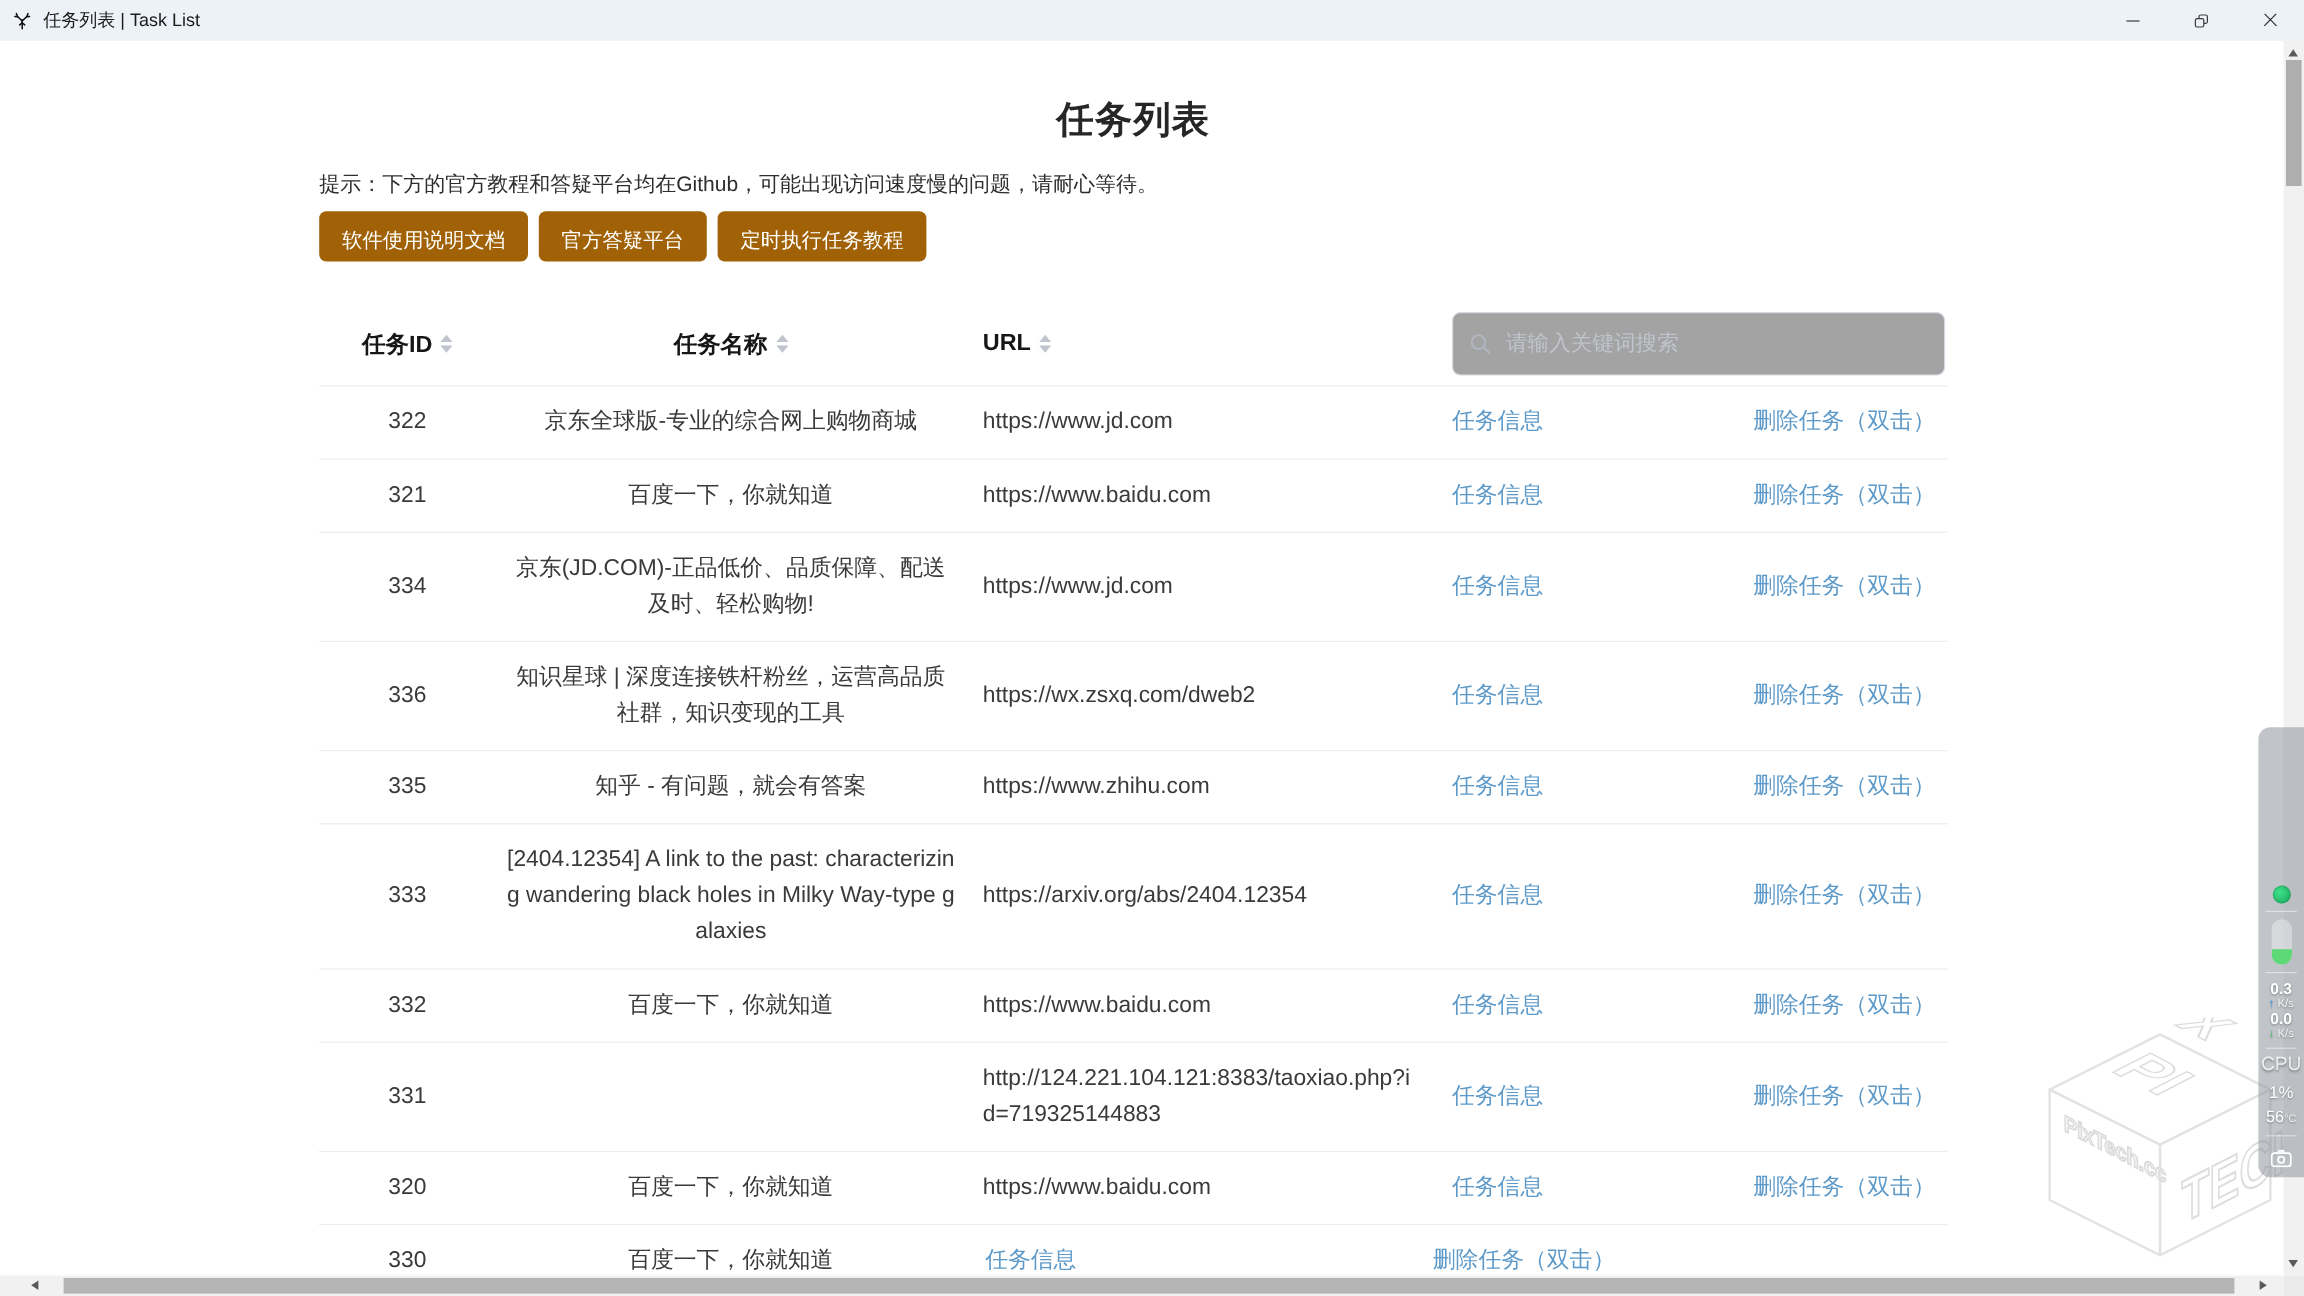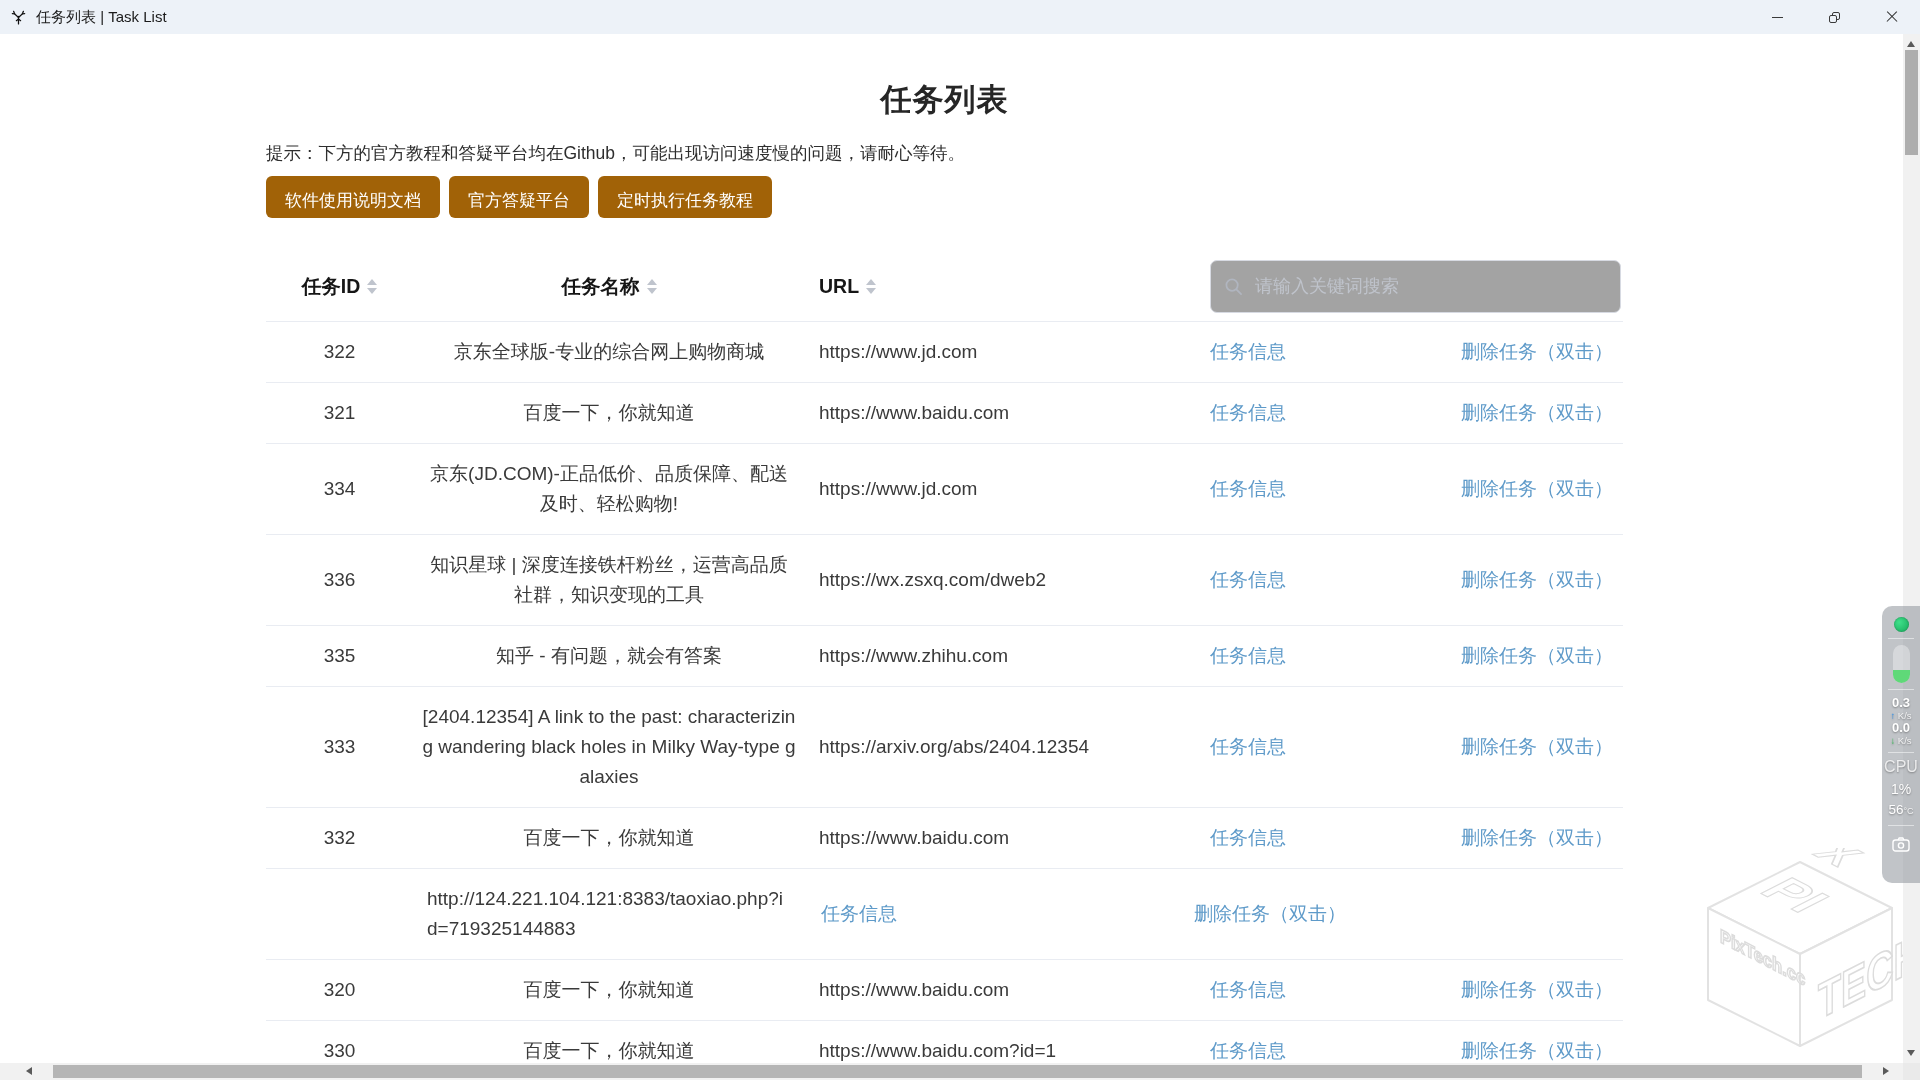--- a/index.html
+++ b/index.html
@@ -70,24 +70,24 @@
   .vscroll .thumb { position:absolute; top:16px; left:2px; width:13px; height:105px; background:#aeaeae; }
   .hscroll { position:absolute; left:0; bottom:0; width:1903px; height:17px; background:#f1f1f1; z-index:5; }
   .hscroll .arrow-left { position:absolute; left:26px; top:4px; width:0; height:0;
     border-top:4.5px solid transparent; border-bottom:4.5px solid transparent; border-right:6px solid #5a5a5a; }
   .hscroll .arrow-right { position:absolute; right:14px; top:4px; width:0; height:0;
     border-top:4.5px solid transparent; border-bottom:4.5px solid transparent; border-left:6px solid #5a5a5a; }
   .hscroll .thumb { position:absolute; left:53px; top:2px; width:1809px; height:13px; background:#b5b5b5; }
   .scroll-corner { position:absolute; right:0; bottom:0; width:17px; height:17px; background:#eaeaea; z-index:5; }
 
   
-  .monitor { position:absolute; top:606px; right:0; width:38px; height:277px; z-index:10;
+  .monitor { position:absolute; top:606px; right:0; width:38px; height:375px; z-index:10;
     background:rgba(142,147,154,0.55); border-radius:10px 0 0 10px;
     display:flex; flex-direction:column; align-items:center; padding:9px 0 8px;
-    color:#fff; text-shadow:0 1px 2px rgba(0,0,0,0.35); }
+    color:#fff; text-shadow:0 1px 2px rgba(0,0,0,0.35);justify-content:flex-end; }
   .monitor .divider { width:26px; height:1px; background:rgba(255,255,255,0.5); margin:6px 0; flex:none; }
   .dot { width:15px; height:15px; border-radius:50%; margin-top:2px;
     background:radial-gradient(circle at 35% 35%, #3fe08a, #17a85a); box-shadow:inset 0 0 2px rgba(0,0,0,0.3); }
   .gauge { width:17px; height:38px; border-radius:9px; background:rgba(255,255,255,0.35);
     position:relative; overflow:hidden; }
   .gauge .fill { position:absolute; bottom:0; left:0; width:100%; height:34%; background:#5fd978; }
   .net-val { font-size:13px; font-weight:bold; line-height:14px; }
   .net-unit { font-size:9.5px; line-height:11px; color:rgba(255,255,255,0.85); }
   .up-arrow { color:#2f8fe8; font-weight:bold; }
   .down-arrow { color:#3dbb5a; font-weight:bold; }
@@ -222,36 +222,36 @@
           <div class="td td-del"><a class="link">删除任务（双击）</a></div>
         </div>
         <div class="tr">
           <div class="td td-id">332</div>
           <div class="td td-name">百度一下，你就知道</div>
           <div class="td td-url">https://www.baidu.com</div>
           <div class="td td-info"><a class="link">任务信息</a></div>
           <div class="td td-del"><a class="link">删除任务（双击）</a></div>
         </div>
         <div class="tr">
+          <div class="td td-id">331</div>
           <div class="td td-name"></div>
           <div class="td td-url">http://124.221.104.121:8383/taoxiao.php?id=719325144883</div>
           <div class="td td-info"><a class="link">任务信息</a></div>
           <div class="td td-del"><a class="link">删除任务（双击）</a></div>
         </div>
         <div class="tr">
           <div class="td td-id">320</div>
           <div class="td td-name">百度一下，你就知道</div>
           <div class="td td-url">https://www.baidu.com</div>
           <div class="td td-info"><a class="link">任务信息</a></div>
           <div class="td td-del"><a class="link">删除任务（双击）</a></div>
         </div>
         <div class="tr">
           <div class="td td-id">330</div>
           <div class="td td-name">百度一下，你就知道</div>
-          <div class="td td-url">https://www.baidu.com?id=1</div>
           <div class="td td-info"><a class="link">任务信息</a></div>
           <div class="td td-del"><a class="link">删除任务（双击）</a></div>
         </div>
       </div>
     </div>
   </div>
 
   <svg class="watermark" width="240" height="232" viewBox="0 0 240 232">
     <g fill="#ffffff" stroke="#dedede" stroke-width="2" stroke-linejoin="round">
       <path d="M120 14 L212 60 L120 106 L28 60 Z"></path>

